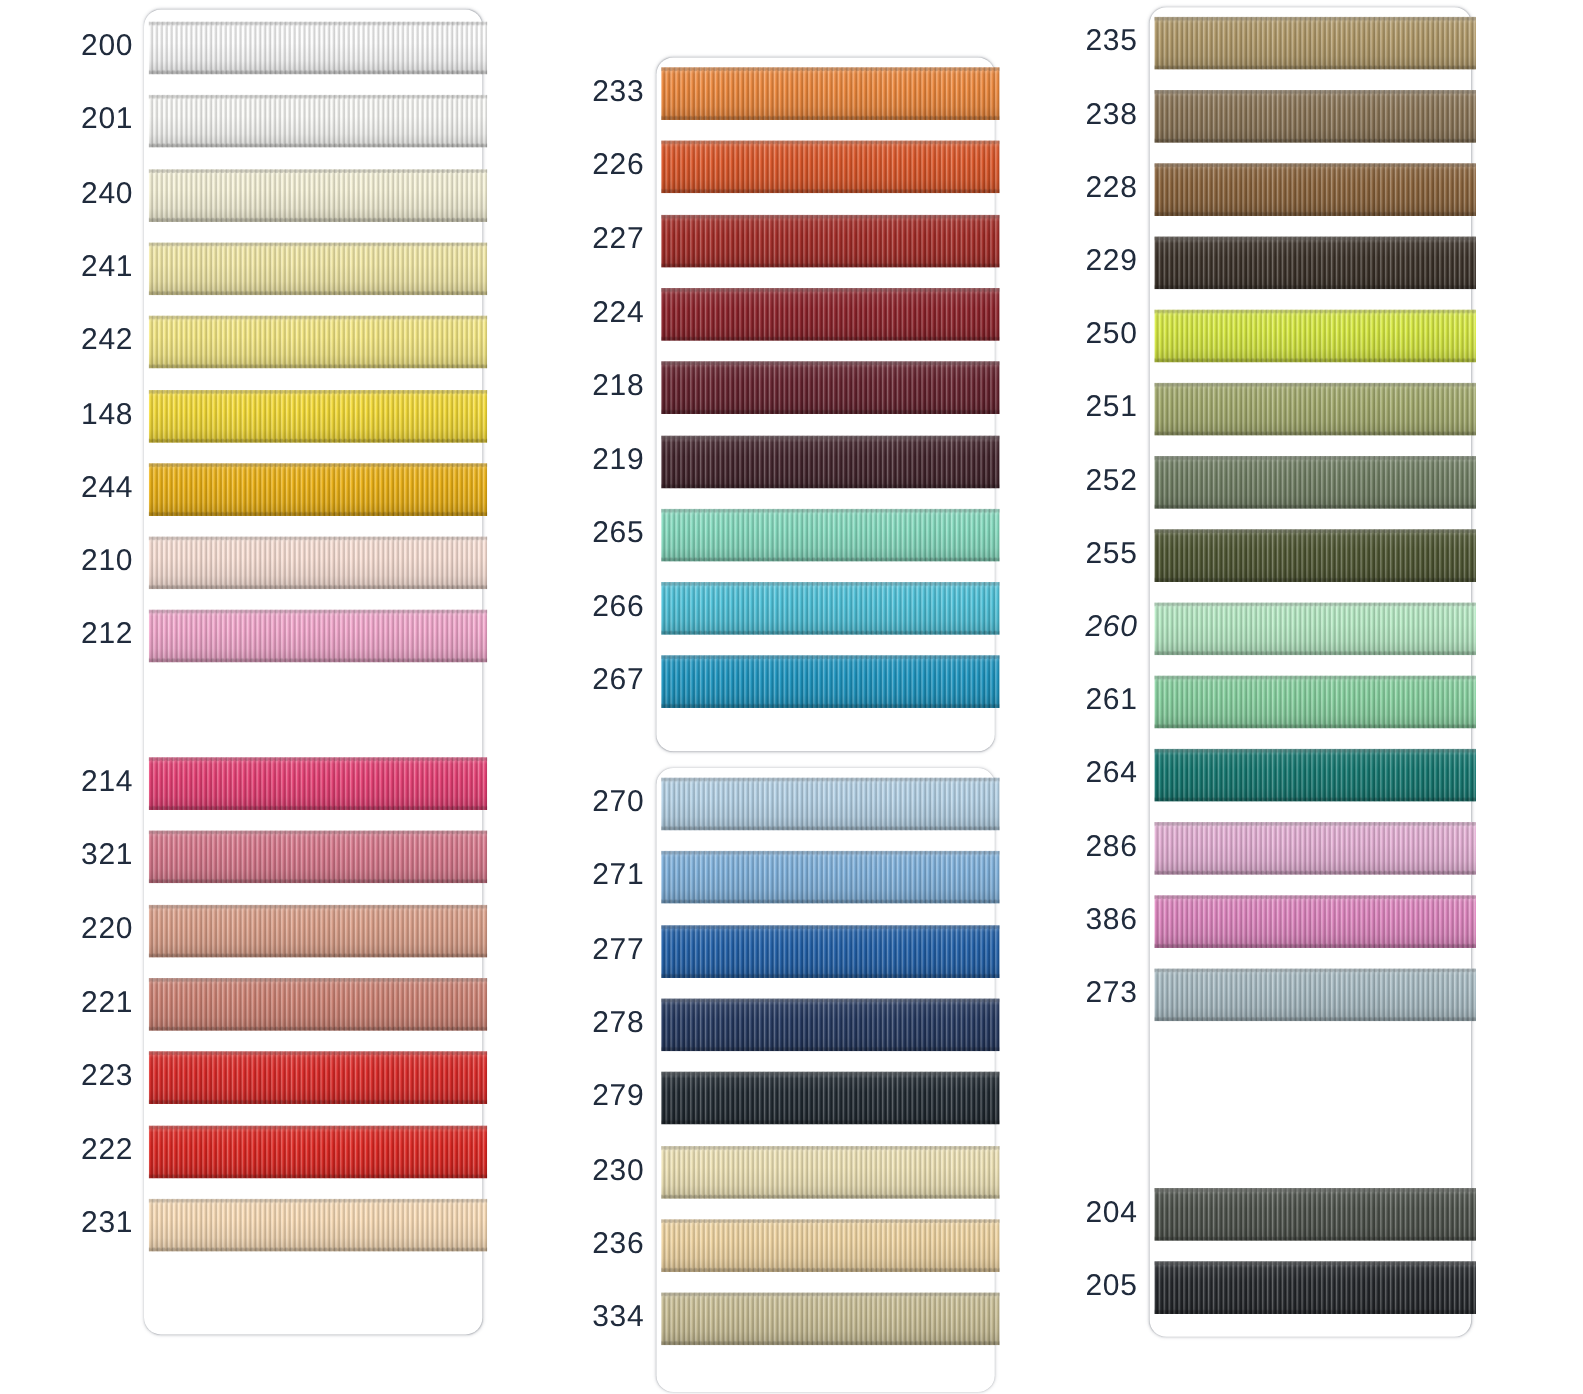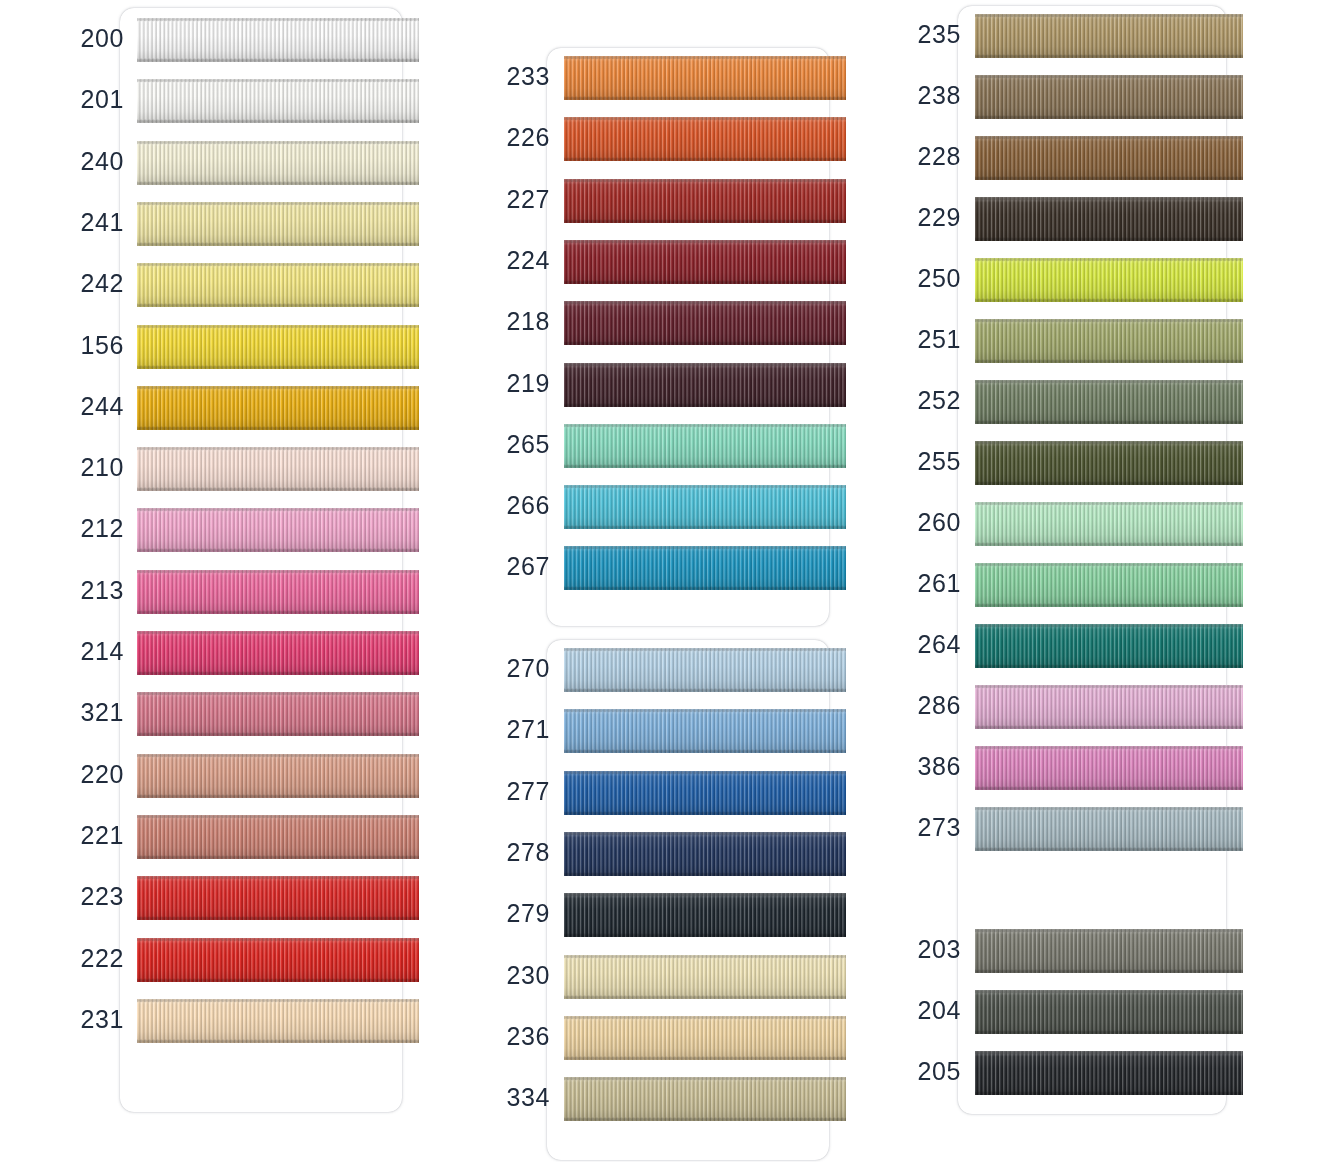--- a/index.html
+++ b/index.html
@@ -33,21 +33,21 @@
     background: #ffffff;
     border-radius: 14px;
     box-shadow: 0 0 3px rgba(120,125,135,0.42),
                 0 0 1px rgba(90,95,105,0.30);
     overflow: hidden;
   }
 
   
   .row {
     position: absolute;
-    left: 17px;
+    left: 4px;
     right: 0;
   }
 
   .label {
     position: absolute;
     font-size: 25px;
     letter-spacing: 0.6px;
     color: #202b3c;
     text-align: right;
     font-family: "Liberation Sans", sans-serif;
@@ -157,21 +157,21 @@
         <div class="label" style="left: 0px; width: 57px; top: 6px;">242</div>
         <div class="ribbon" title="242" style="left: 70px; width: 282px; top: 0px; height: 44px;">
           <div class="base" style="background: rgb(247, 234, 131);"></div>
           <div class="ribs"></div>
           <div class="shade"></div>
           <div class="edge top"></div>
           <div class="edge bot"></div>
         </div>
       </div>
       <div class="row" style="top: 324.5px; height: 44px;">
-        <div class="label" style="left: 0px; width: 57px; top: 6px;">156</div>
+        <div class="label" style="left: 0px; width: 57px; top: 6px;">148</div>
         <div class="ribbon" title="243" style="left: 70px; width: 282px; top: 0px; height: 44px;">
           <div class="base" style="background: rgb(247, 221, 52);"></div>
           <div class="ribs"></div>
           <div class="shade"></div>
           <div class="edge top"></div>
           <div class="edge bot"></div>
         </div>
       </div>
       <div class="row" style="top: 385.8px; height: 44px;">
         <div class="label" style="left: 0px; width: 57px; top: 6px;">244</div>
@@ -190,30 +190,20 @@
           <div class="ribs"></div>
           <div class="shade"></div>
           <div class="edge top"></div>
           <div class="edge bot"></div>
         </div>
       </div>
       <div class="row" style="top: 508.4px; height: 44px;">
         <div class="label" style="left: 0px; width: 57px; top: 6px;">212</div>
         <div class="ribbon" title="212" style="left: 70px; width: 282px; top: 0px; height: 44px;">
           <div class="base" style="background: rgb(245, 168, 206);"></div>
-          <div class="ribs"></div>
-          <div class="shade"></div>
-          <div class="edge top"></div>
-          <div class="edge bot"></div>
-        </div>
-      </div>
-      <div class="row" style="top: 569.7px; height: 44px;">
-        <div class="label" style="left: 0px; width: 57px; top: 6px;">213</div>
-        <div class="ribbon" title="213" style="left: 70px; width: 282px; top: 0px; height: 44px;">
-          <div class="base" style="background: rgb(240, 105, 159);"></div>
           <div class="ribs"></div>
           <div class="shade"></div>
           <div class="edge top"></div>
           <div class="edge bot"></div>
         </div>
       </div>
       <div class="row" style="top: 631px; height: 44px;">
         <div class="label" style="left: 0px; width: 57px; top: 6px;">214</div>
         <div class="ribbon" title="214" style="left: 70px; width: 282px; top: 0px; height: 44px;">
           <div class="base" style="background: rgb(232, 61, 115);"></div>
@@ -534,21 +524,21 @@
         <div class="label" style="left: 0px; width: 54px; top: 6px;">255</div>
         <div class="ribbon" title="255" style="left: 68px; width: 268px; top: 0px; height: 44px;">
           <div class="base" style="background: rgb(77, 85, 48);"></div>
           <div class="ribs"></div>
           <div class="shade"></div>
           <div class="edge top"></div>
           <div class="edge bot"></div>
         </div>
       </div>
       <div class="row" style="top: 502px; height: 44px;">
-        <div class="label" style="left: 0px; width: 54px; top: 6px;">260</div>
+        <div class="label" style="left: 0px; width: 54px; top: 6px; font-style: italic;">260</div>
         <div class="ribbon" title="260" style="left: 68px; width: 268px; top: 0px; height: 44px;">
           <div class="base" style="background: rgb(182, 235, 196);"></div>
           <div class="ribs"></div>
           <div class="shade"></div>
           <div class="edge top"></div>
           <div class="edge bot"></div>
         </div>
       </div>
       <div class="row" style="top: 563px; height: 44px;">
         <div class="label" style="left: 0px; width: 54px; top: 6px;">261</div>
@@ -593,30 +583,20 @@
       <div class="row" style="top: 807px; height: 44px;">
         <div class="label" style="left: 0px; width: 54px; top: 6px;">273</div>
         <div class="ribbon" title="273" style="left: 68px; width: 268px; top: 0px; height: 44px;">
           <div class="base" style="background: rgb(168, 188, 196);"></div>
           <div class="ribs"></div>
           <div class="shade"></div>
           <div class="edge top"></div>
           <div class="edge bot"></div>
         </div>
       </div>
-      <div class="row" style="top: 929px; height: 44px;">
-        <div class="label" style="left: 0px; width: 54px; top: 6px;">203</div>
-        <div class="ribbon" title="203" style="left: 68px; width: 268px; top: 0px; height: 44px;">
-          <div class="base" style="background: rgb(121, 121, 110);"></div>
-          <div class="ribs"></div>
-          <div class="shade"></div>
-          <div class="edge top"></div>
-          <div class="edge bot"></div>
-        </div>
-      </div>
       <div class="row" style="top: 990px; height: 44px;">
         <div class="label" style="left: 0px; width: 54px; top: 6px;">204</div>
         <div class="ribbon" title="204" style="left: 68px; width: 268px; top: 0px; height: 44px;">
           <div class="base" style="background: rgb(75, 80, 73);"></div>
           <div class="ribs"></div>
           <div class="shade"></div>
           <div class="edge top"></div>
           <div class="edge bot"></div>
         </div>
       </div>

